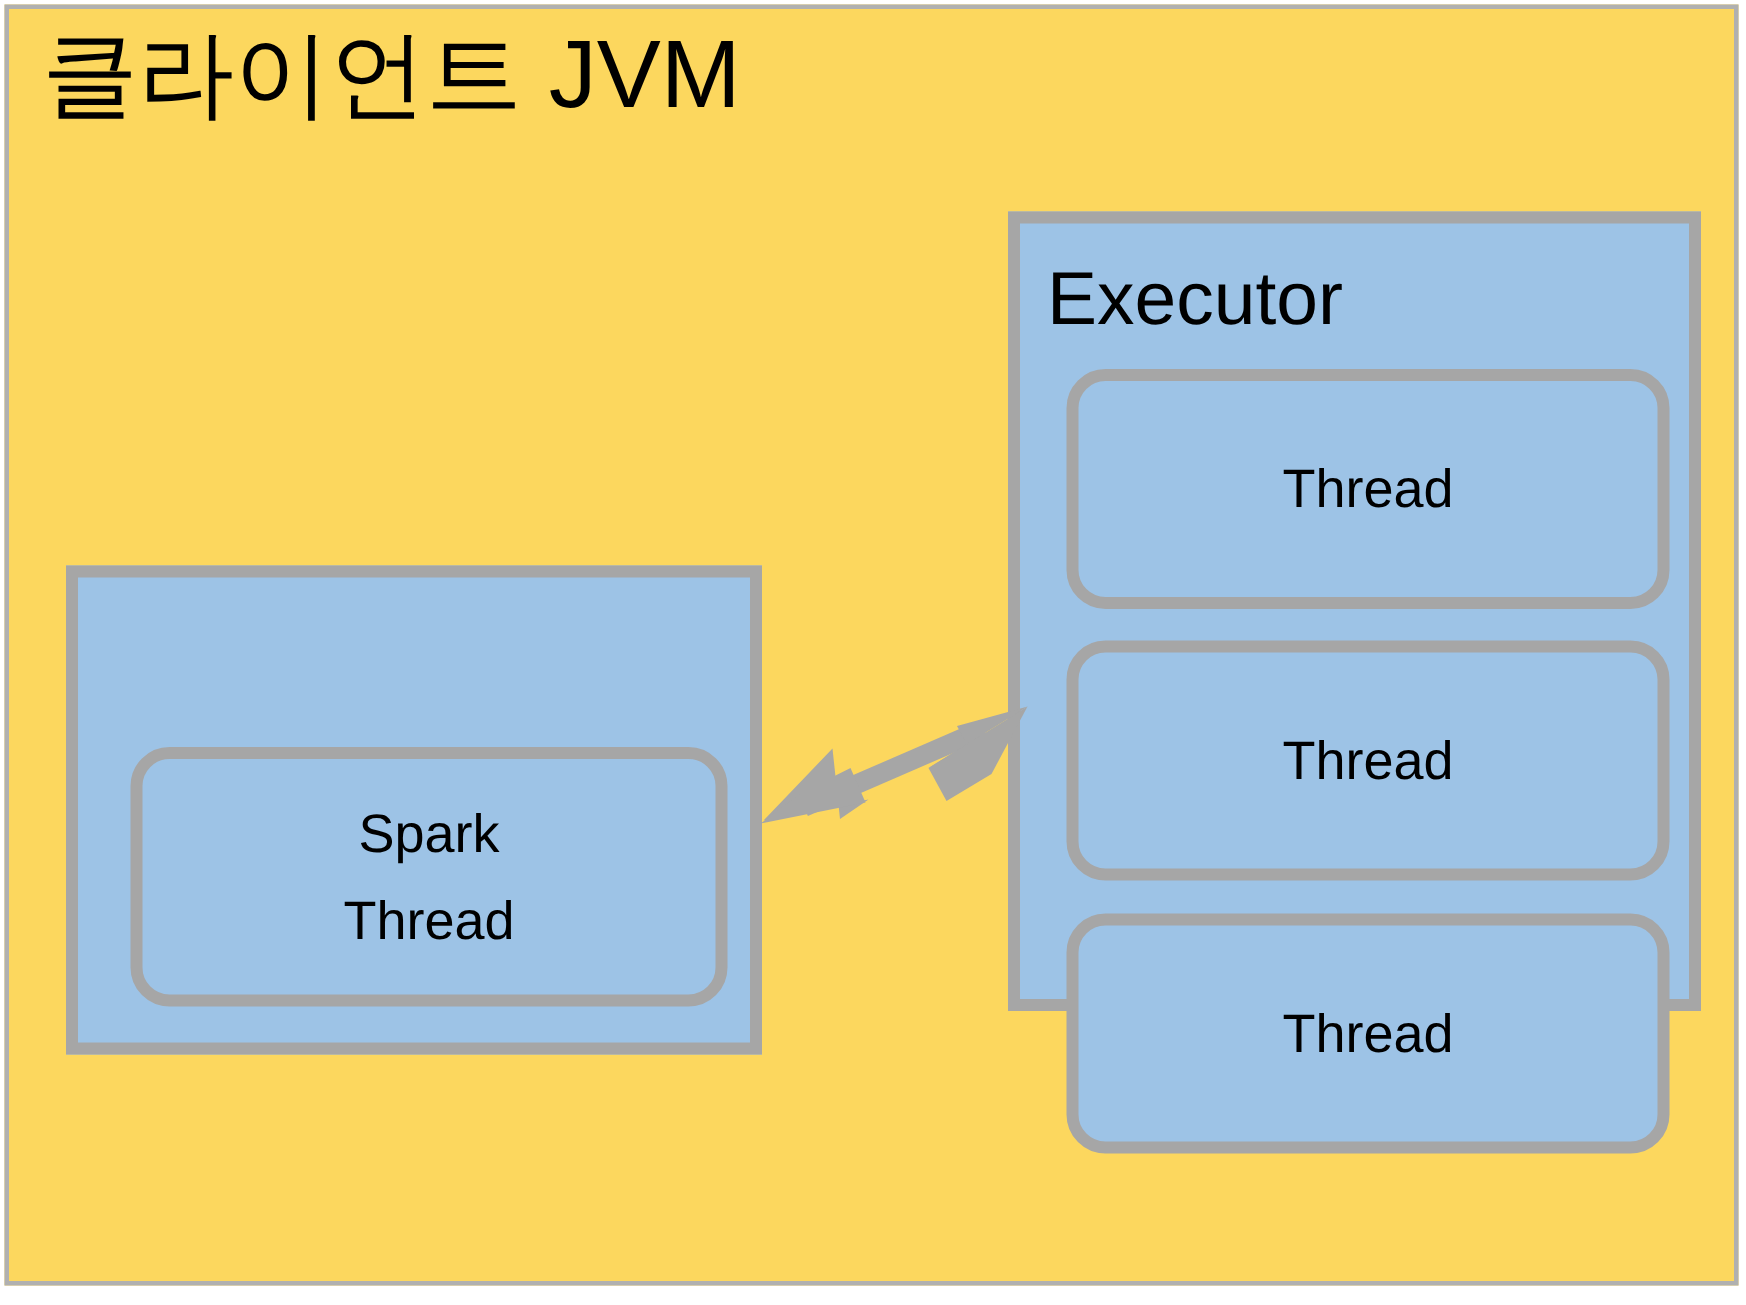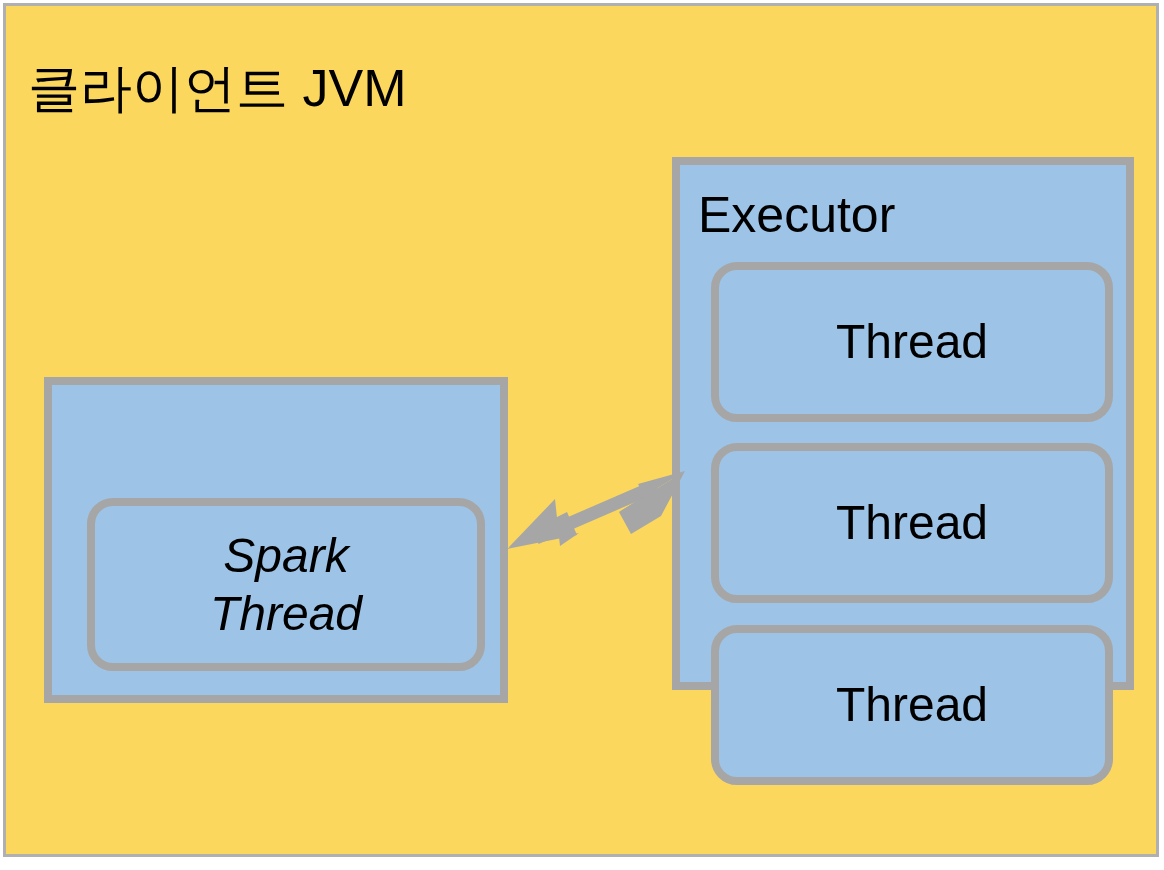--- a/index.html
+++ b/index.html
@@ -28,26 +28,25 @@
     height: 854px;
     background: #FCD75E;
     border: 3px solid #B0B0B0;
     box-sizing: border-box;
   }
 
   #jvm-title {
     position: absolute;
     left: 22px;
     top: 12px;
-    font-size: 52px;
+    font-size: 64px;
     line-height: 62px;
     color: #000000;
     white-space: nowrap;
     font-weight: 400;
-    margin-top: 39px;
   }
 
   
   .blue-box {
     position: absolute;
     background: #9DC3E6;
     border: 8px solid #A6A6A6;
     box-sizing: border-box;
   }
 
@@ -66,48 +65,47 @@
 
   .box-title {
     position: absolute;
     font-size: 50px;
     line-height: 56px;
     color: #000000;
     white-space: nowrap;
   }
 
   .inner-label {
-    font-size: 48px;
+    font-size: 36px;
     line-height: 58px;
     color: #000000;
   }
 
   
   #driver-box {
     left: 38px;
     top: 371px;
     width: 464px;
     height: 326px;
   }
   #driver-title {
     left: 18px;
     top: 28px;
   }
   #spark-session-box {
     left: 35px;
     top: 113px;
     width: 398px;
     height: 173px;
-    font-style: italic;
   }
 
   
   #executor-box {
     left: 666px;
-    top: 151px;
+    top: 135px;
     width: 462px;
     height: 533px;
   }
   #executor-title {
     left: 18px;
     top: 22px;
   }
   .thread-box {
     left: 31px;
     width: 402px;

